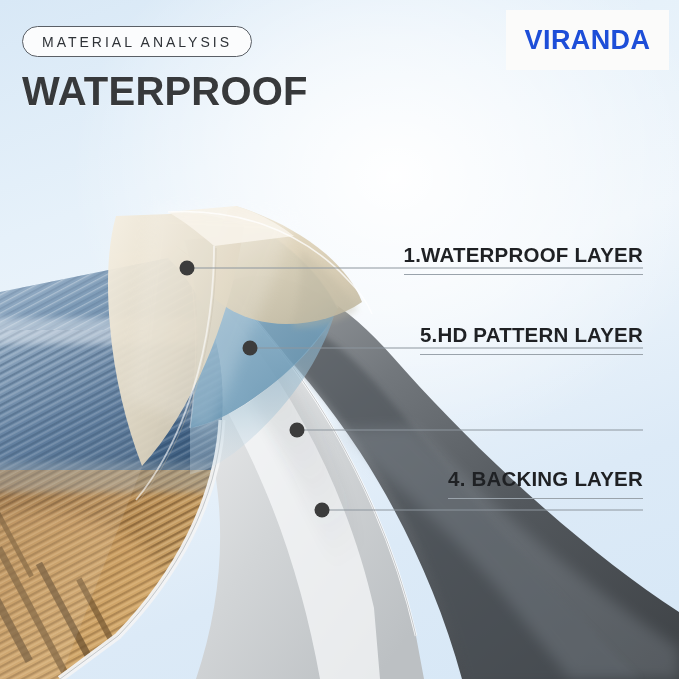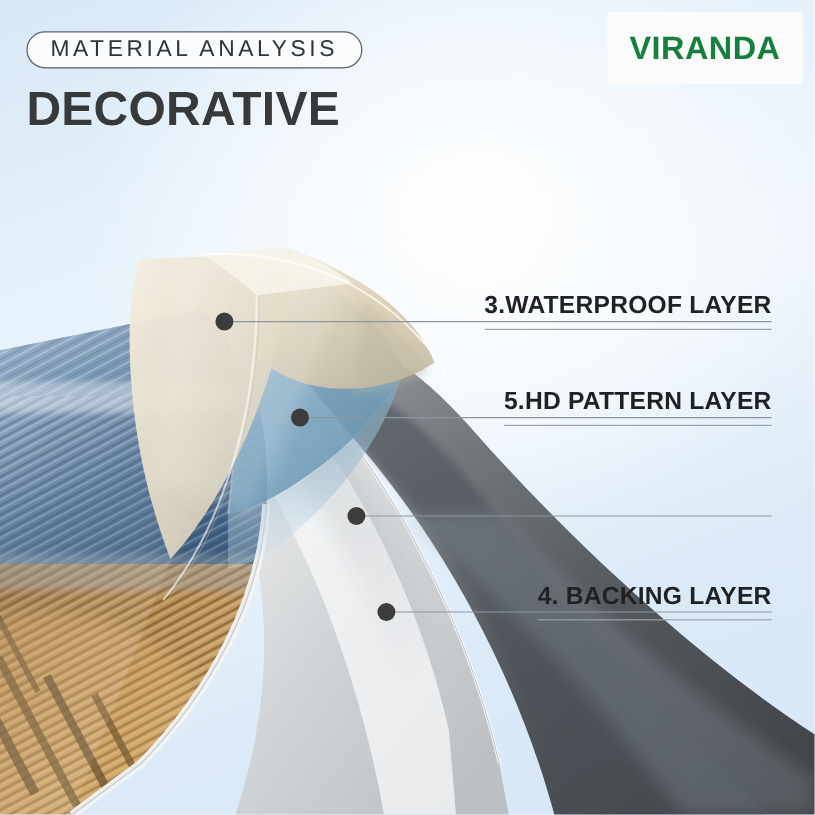--- a/index.html
+++ b/index.html
@@ -30,21 +30,21 @@
     padding: 0 19px;
     display: flex;
     align-items: center;
     justify-content: center;
     box-sizing: border-box;
     border: 1.6px solid #5a5f66;
     border-radius: 18px;
     background: #fbfcfd;
   }
   .badge-text {
-    font-size: 19px;
+    font-size: 14px;
     letter-spacing: 3.0px;
     color: #2f3338;
     white-space: nowrap;
     font-weight: 400;
   }
 
   
   .headline {
     position: absolute;
     left: 22px;
@@ -69,21 +69,21 @@
     width: 163px;
     height: 60px;
     background: #fbfbfa;
     display: flex;
     align-items: center;
     justify-content: center;
   }
   .brand-text {
     font-size: 27px;
     font-weight: bold;
-    color: #15803d;
+    color: #1d4ed8;
     letter-spacing: 0.4px;
   }
 
   
   #art {
     position: absolute;
     left: 0;
     top: 0;
     width: 679px;
     height: 679px;
@@ -107,21 +107,21 @@
   }
   .callout-rule {
     display: block;
     height: 1px;
     background: #9aa3ab;
     width: 100%;
   }
   #callout-1 { top: 243px; }
   #callout-2 { top: 323px; }
   #callout-3 { top: 404px; }
-  #callout-4 { top: 485px; }
+  #callout-4 { top: 467px; }
 
   
 </style>
 </head>
 <body>
 
 <div id="poster">
 
   <svg id="art" viewBox="0 0 679 679" width="679" height="679" xmlns="http://www.w3.org/2000/svg">
     <defs>
@@ -375,29 +375,29 @@
       <circle id="dot-3" cx="297" cy="430" r="7.5" fill="#3c3c3c"></circle>
       <circle id="dot-4" cx="322" cy="510" r="7.5" fill="#3c3c3c"></circle>
     </g>
   </svg>
 
   <div class="badge">
     <span class="badge-text">MATERIAL ANALYSIS</span>
   </div>
 
   <div class="headline">
-    <div class="headline-line">DECORATIVE</div>
+    <div class="headline-line">WATERPROOF</div>
   </div>
 
   <div class="brand-plate">
     <span class="brand-text">VIRANDA</span>
   </div>
 
   <div class="callout" id="callout-1">
-    <span class="callout-text">3.WATERPROOF LAYER</span>
+    <span class="callout-text">1.WATERPROOF LAYER</span>
     <span class="callout-rule"></span>
   </div>
 
   <div class="callout" id="callout-2">
     <span class="callout-text">5.HD PATTERN LAYER</span>
     <span class="callout-rule"></span>
   </div>
 
 
   <div class="callout" id="callout-4">

